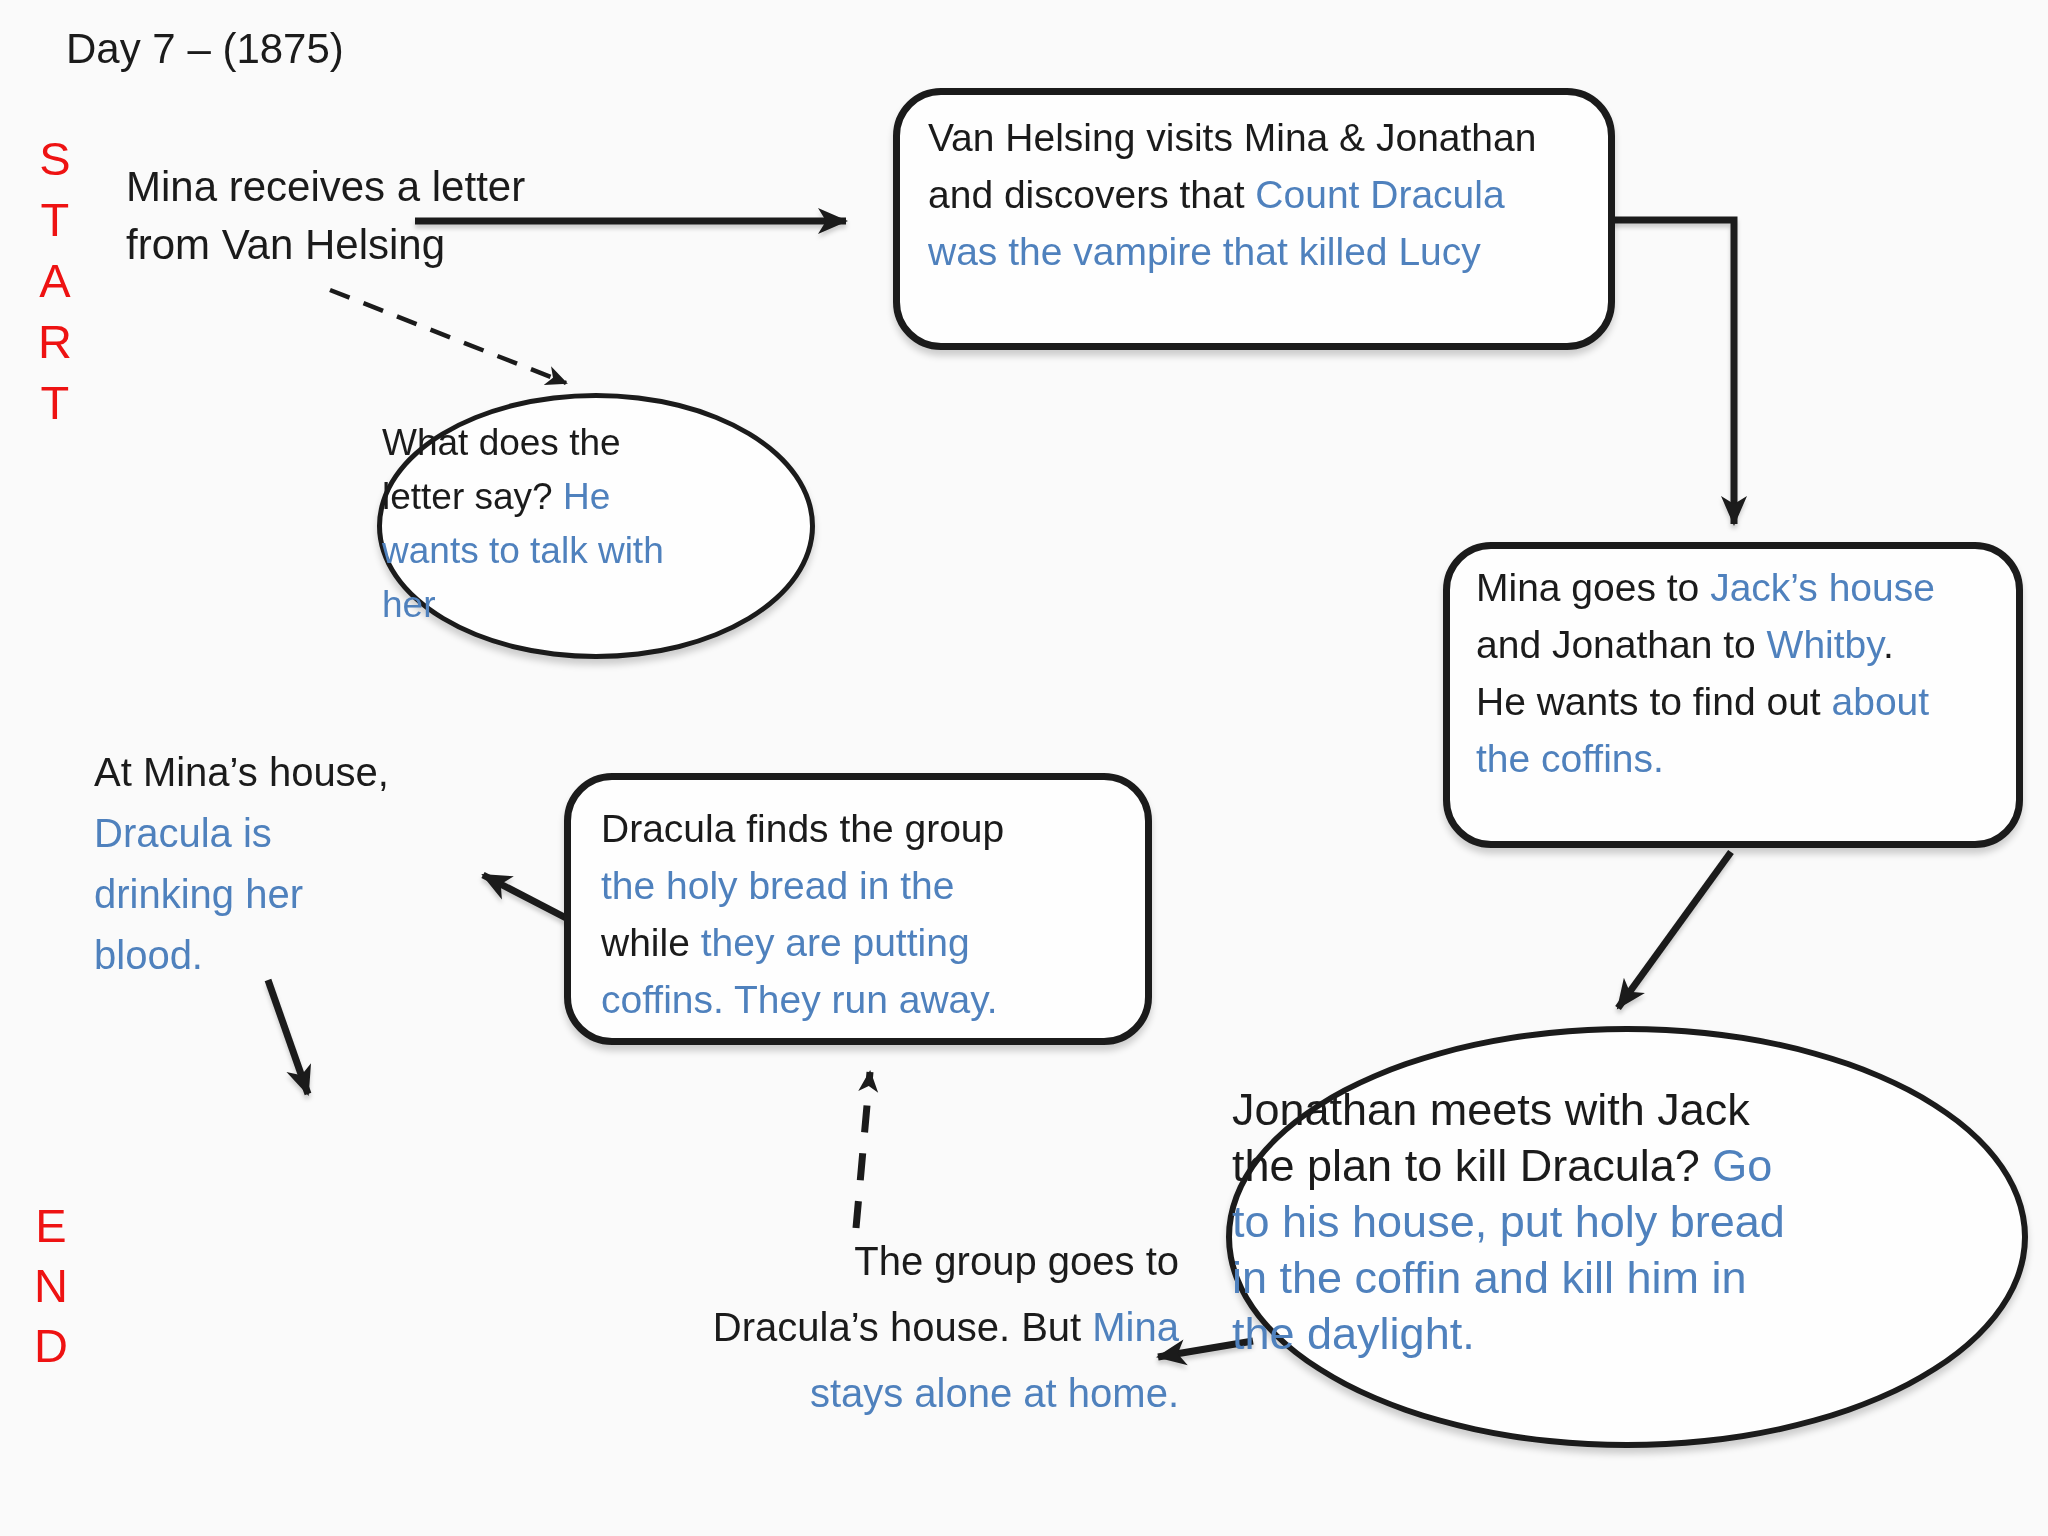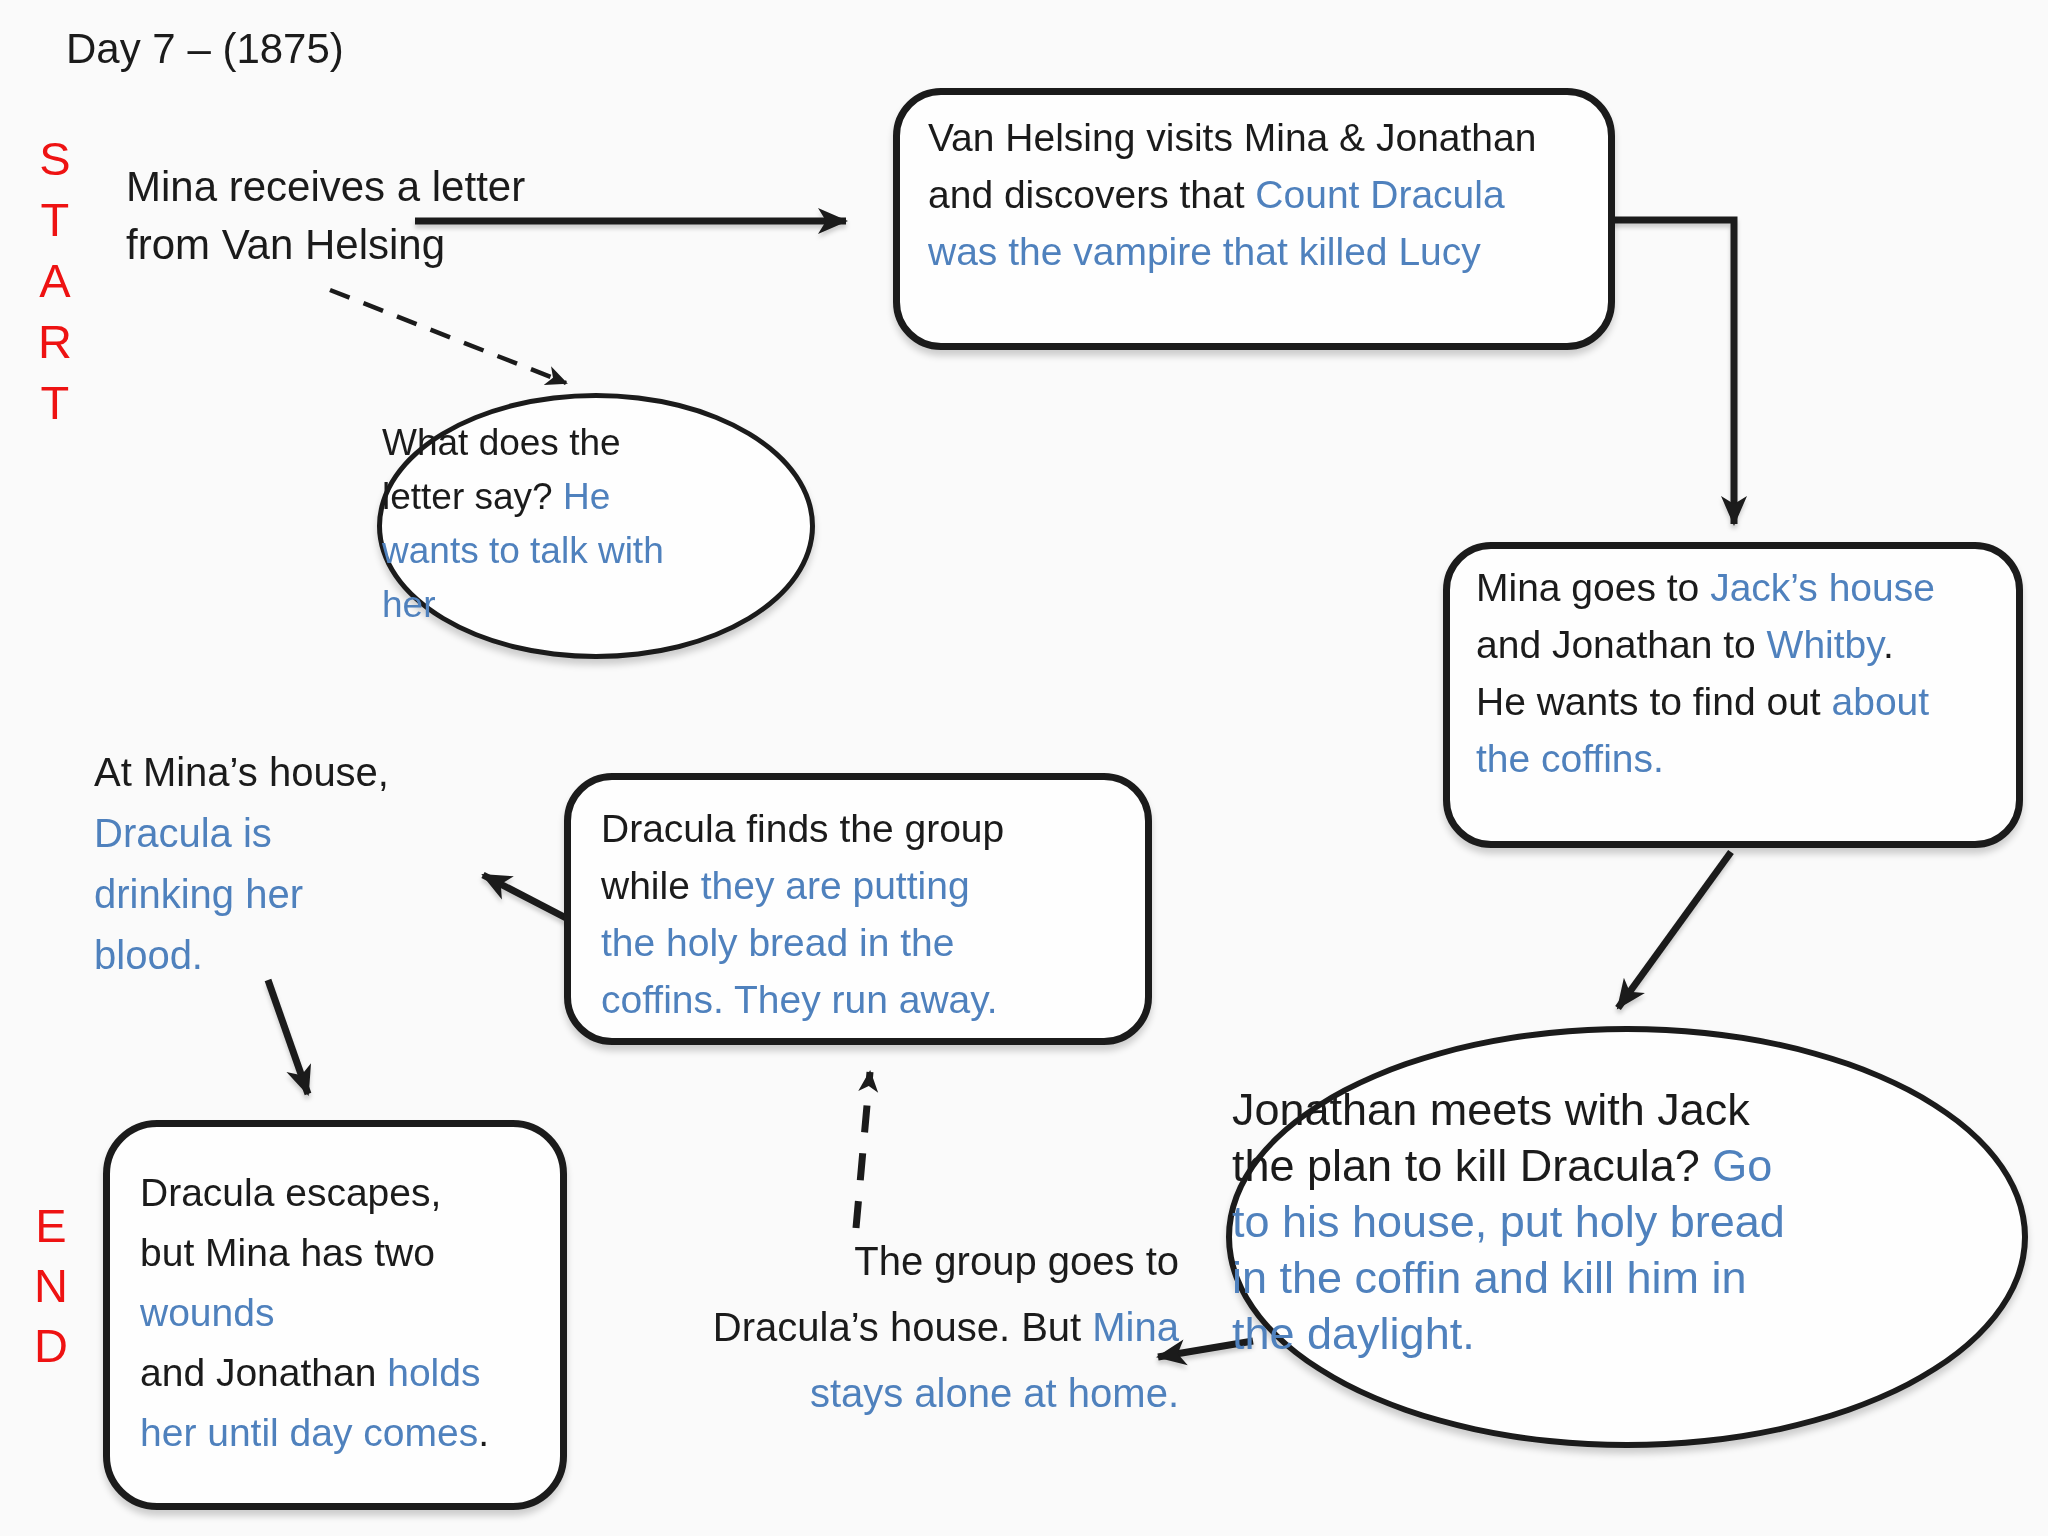--- a/index.html
+++ b/index.html
@@ -127,33 +127,26 @@
   </div>
 
   <div class="textblock tb-group">
     <div class="line"><span class="k">The group goes to</span></div>
     <div class="line"><span class="k">Dracula’s house. But </span><span class="b">Mina</span></div>
     <div class="line"><span class="b">stays alone at home.</span></div>
   </div>
 
   <div class="node rect box-finds">
     <div class="line"><span class="k">Dracula finds the group</span></div>
+    <div class="line"><span class="b">the holy bread in the</span></div>
     <div class="line"><span class="k">while </span><span class="b">they are putting</span></div>
-    <div class="line"><span class="b">the holy bread in the</span></div>
     <div class="line"><span class="b">coffins. They run away.</span></div>
   </div>
 
   <div class="textblock tb-mina-house">
     <div class="line"><span class="k">At Mina’s house,</span></div>
     <div class="line"><span class="b">Dracula is</span></div>
     <div class="line"><span class="b">drinking her</span></div>
     <div class="line"><span class="b">blood.</span></div>
   </div>
 
-  <div class="node rect box-escapes">
-    <div class="line"><span class="k">Dracula escapes,</span></div>
-    <div class="line"><span class="k">but Mina has two</span></div>
-    <div class="line"><span class="b">wounds</span></div>
-    <div class="line"><span class="k">and Jonathan </span><span class="b">holds</span></div>
-    <div class="line"><span class="b">her until day comes</span><span class="k">.</span></div>
-  </div>
 
 </div>
 
 </body></html>

